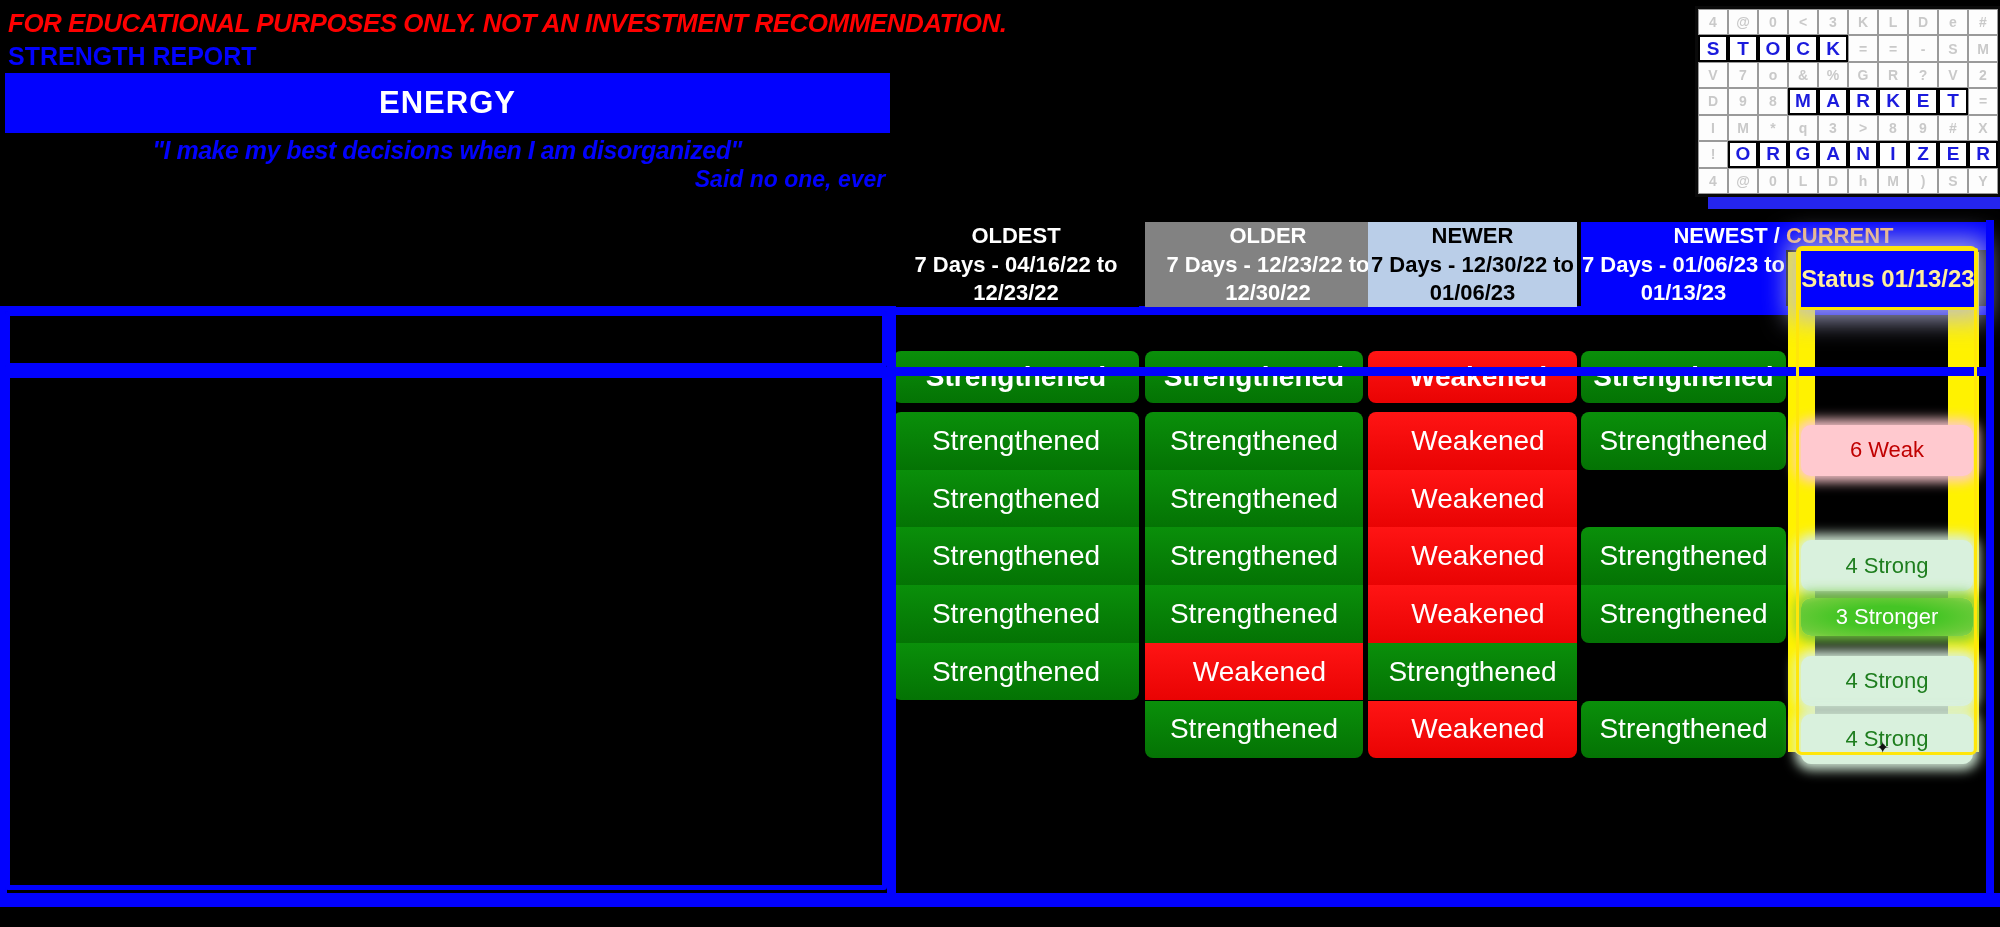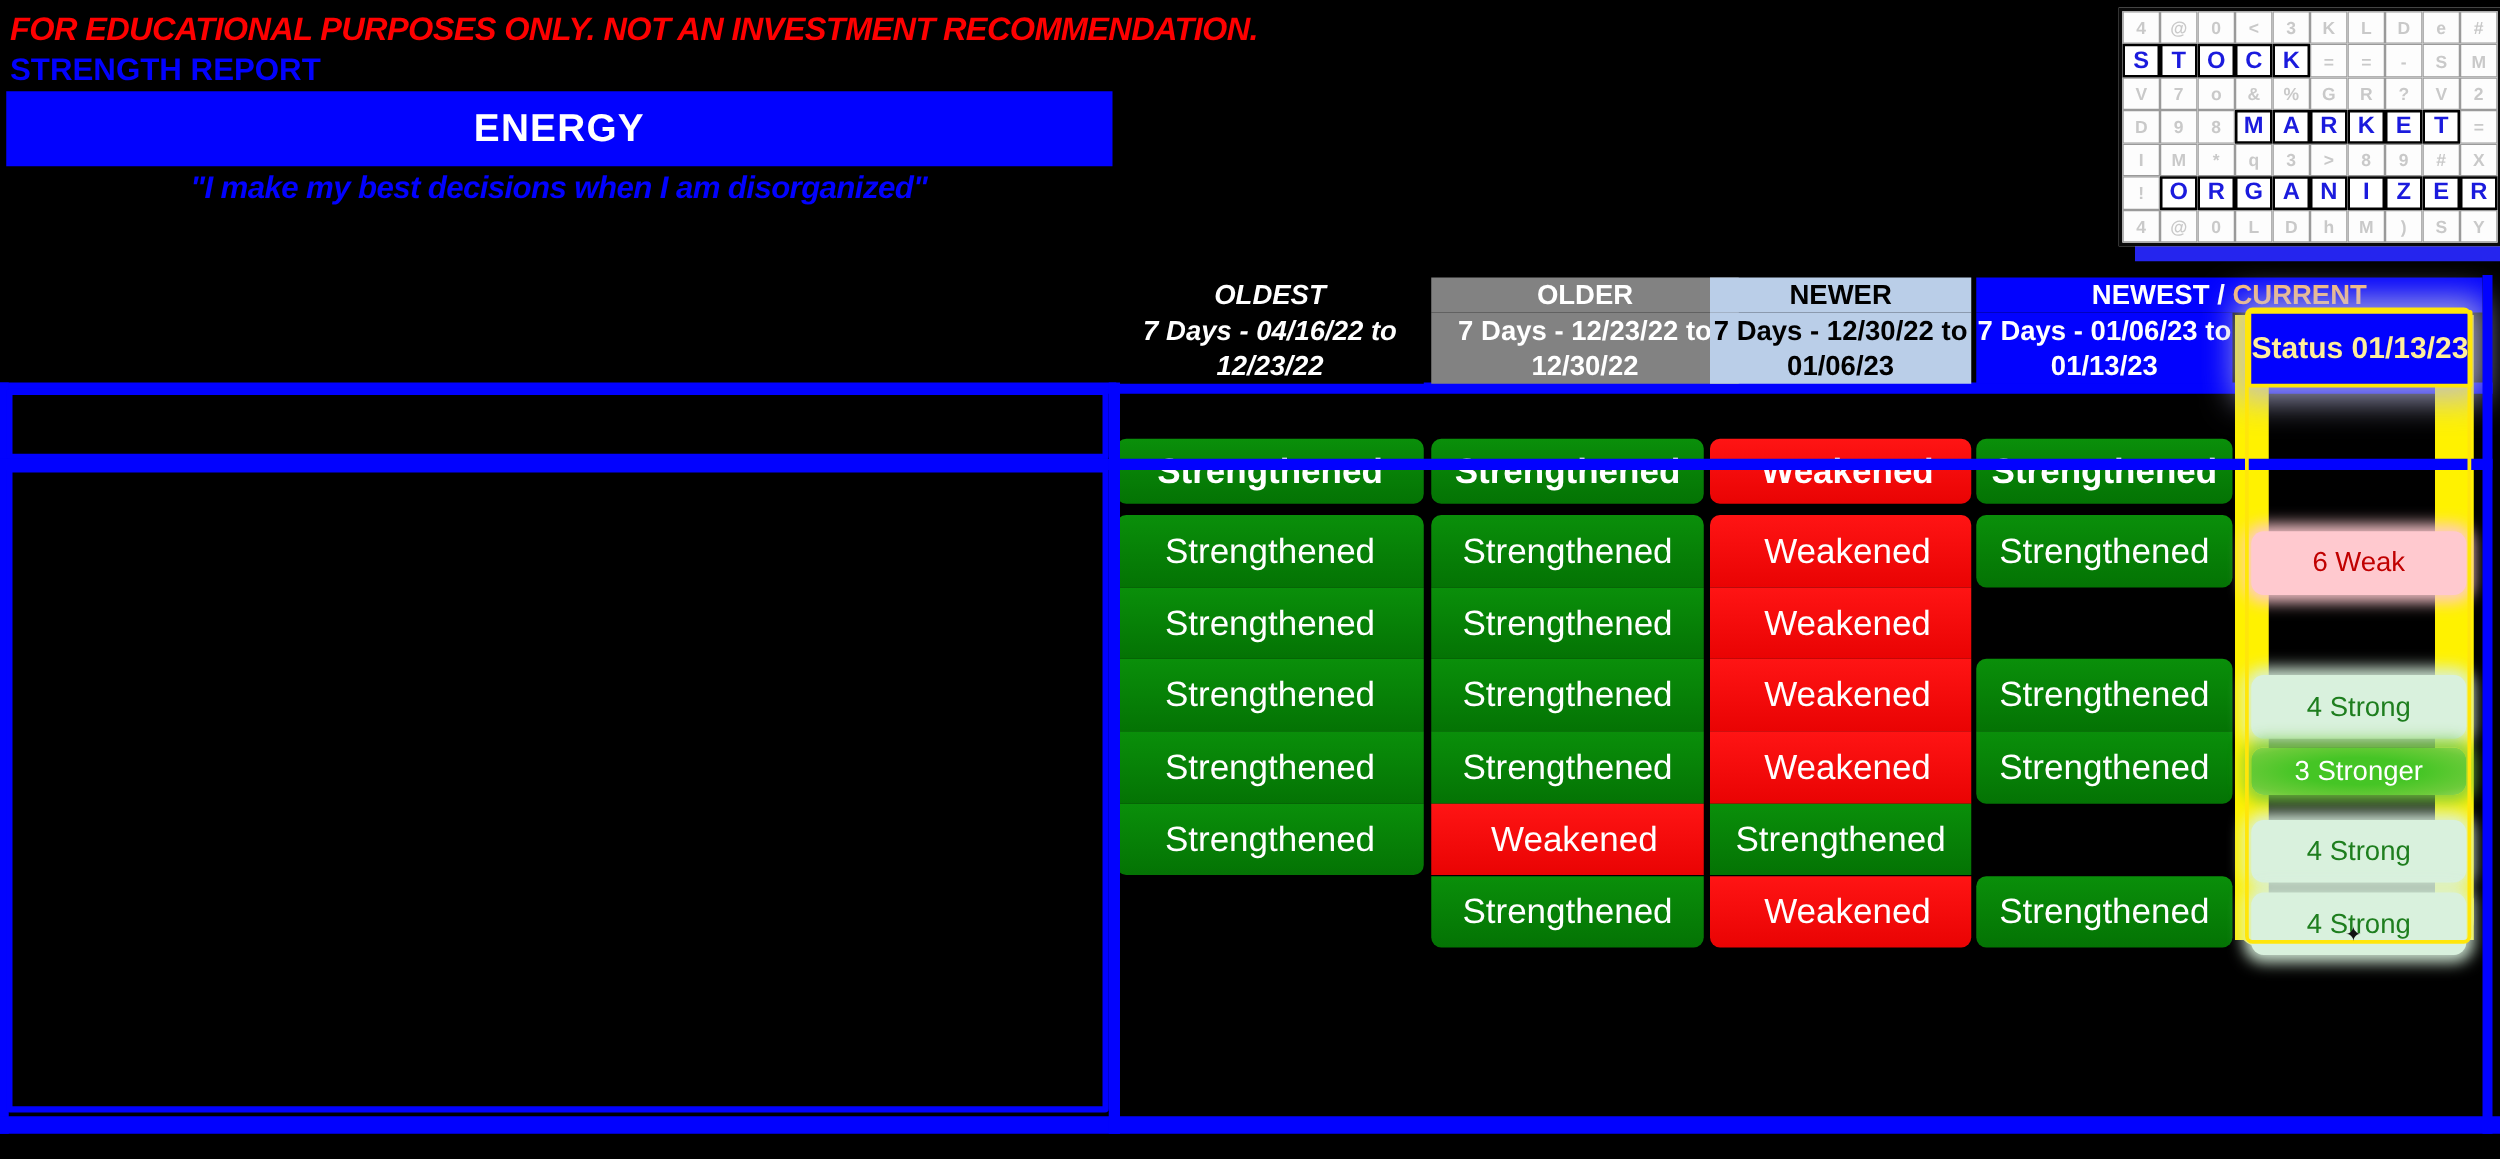--- a/index.html
+++ b/index.html
@@ -33,21 +33,21 @@
   .vert-mid{left:887px;top:306px;width:9px;height:601px;z-index:21;}
   .vert-right{left:1986px;top:220px;width:8px;height:687px;z-index:21;}
 
   
   .left-box1{left:5px;top:311px;width:882px;height:57px;background:#000;border:5px solid #0202FE;border-radius:3px;box-sizing:border-box;}
   .left-box2{left:5px;top:373px;width:882px;height:517px;background:#000;border:5px solid #0202FE;border-radius:3px;box-sizing:border-box;}
 
   
   .colhead{height:28px;font-size:22px;font-weight:700;text-align:center;line-height:28px;top:222px;}
   .subhead{top:250px;height:57px;font-size:22px;font-weight:700;text-align:center;line-height:28px;padding-top:1px;box-sizing:border-box;}
-  .h-oldest{left:893px;width:246px;background:#000;color:#FFF;font-style:italic;}
+  .h-oldest{left:893px;width:246px;background:#000;color:#FFF;}
   .h-older{left:1145px;width:246px;background:#828282;color:#FFF;}
   .h-newer{left:1368px;width:209px;background:#BACEE8;color:#000;}
   .h-newest-band{left:1581px;width:405px;background:#0202FE;color:#FFF;}
   .h-newest-sub{left:1581px;width:205px;background:#0202FE;color:#FFF;}
   .current-part{color:#fdba74;}
 
   .status-head{left:1798px;top:248px;width:180px;height:62px;background:#0202FE;border:3px solid #FFE60A;
     box-sizing:border-box;color:#FFEE9C;font-size:24px;font-weight:700;text-align:center;line-height:56px;
     box-shadow:0 0 26px 10px rgba(185,185,222,0.85);z-index:15;border-radius:2px;}
 
@@ -73,20 +73,21 @@
 </style>
 </head>
 <body>
 
 <div id="stage">
 
   <div class="abs disclaimer">FOR EDUCATIONAL PURPOSES ONLY. NOT AN INVESTMENT RECOMMENDATION.</div>
   <div class="abs banner">ENERGY</div>
   <div class="abs report-title">STRENGTH REPORT</div>
   <div class="abs quote">"I make my best decisions when I am disorganized"</div>
+  <div class="abs attribution">Said no one, ever</div>
 
   <div class="abs logo" id="logo">
       <div class="logo-cell">4</div>
       <div class="logo-cell">@</div>
       <div class="logo-cell">0</div>
       <div class="logo-cell">&lt;</div>
       <div class="logo-cell">3</div>
       <div class="logo-cell">K</div>
       <div class="logo-cell">L</div>
       <div class="logo-cell">D</div>

